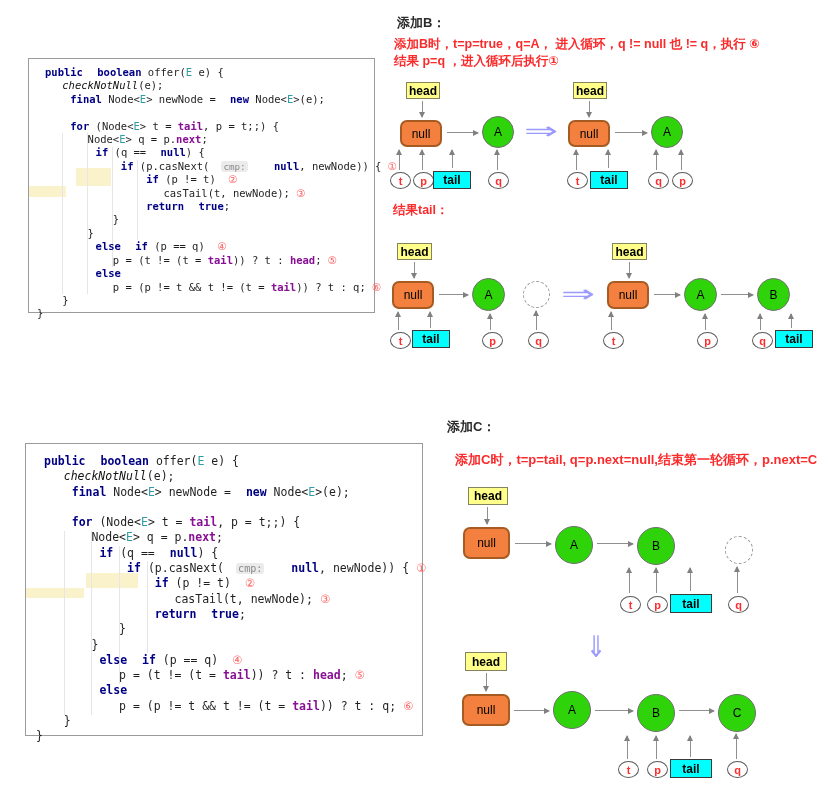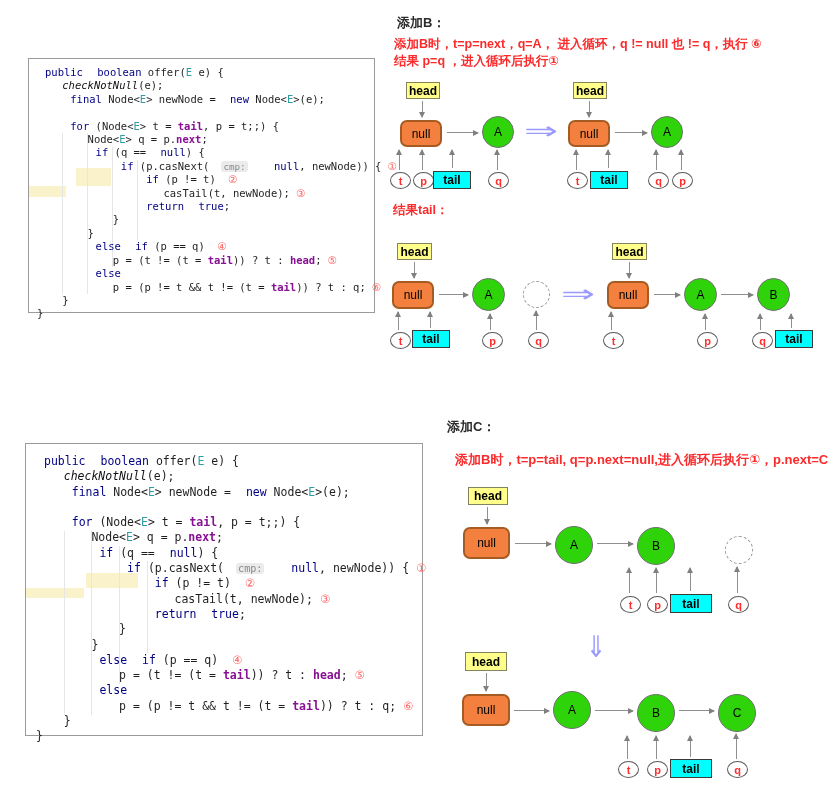--- a/index.html
+++ b/index.html
@@ -10,21 +10,21 @@
   .code-box{position:absolute;background:#FFFFFF;border:1.5px solid #9B9B9B;box-sizing:border-box;}
   #code-top{left:28px;top:58px;width:347px;height:255px;}
   #code-bottom{left:25px;top:443px;width:398px;height:293px;}
   .code-lines{position:absolute;left:0;top:0;right:0;bottom:0;}
   #code-top .code-lines{padding:7px 0 0 8px;}
   #code-bottom .code-lines{padding:10px 0 0 10px;}
   .cl{white-space:pre;}
   #code-top .cl{font:10.5px/13.4px "DejaVu Sans Mono","Liberation Mono",monospace;}
   #code-bottom .cl{font:11.5px/15.3px "DejaVu Sans Mono","Liberation Mono",monospace;}
   .c-p{color:#1F1F1F;}
-  .c-k{color:#000085;font-weight:400;padding-left:8px;}
+  .c-k{color:#000085;font-weight:700;padding-left:8px;}
   .c-f{color:#871094;font-weight:700;}
   .c-t{color:#2E9BA6;}
   .c-m{color:#111;font-style:italic;}
   .c-h{background:#EBEBEB;color:#8A8A8A;border-radius:3px;padding:0 2px;margin:0 12px;font-size:0.88em;}
   .c-r{color:#FF6161;font-family:"DejaVu Sans",sans-serif;}
   .hl{position:absolute;background:#FAF2CB;}
   .guide{position:absolute;width:1px;background:#E6E6E6;}
 
   
   .sec-title{position:absolute;font-size:13px;font-weight:700;color:#2B2B2B;}
@@ -112,26 +112,26 @@
         <div class="cl"><span class="c-p">        </span><span class="c-k">else</span><span class="c-p"> </span><span class="c-k">if</span><span class="c-p"> (p == q)  </span><span class="c-r">④</span></div>
         <div class="cl"><span class="c-p">            p = (t != (t = </span><span class="c-f">tail</span><span class="c-p">)) ? t : </span><span class="c-f">head</span><span class="c-p">; </span><span class="c-r">⑤</span></div>
         <div class="cl"><span class="c-p">        </span><span class="c-k">else</span></div>
         <div class="cl"><span class="c-p">            p = (p != t &amp;&amp; t != (t = </span><span class="c-f">tail</span><span class="c-p">)) ? t : q; </span><span class="c-r">⑥</span></div>
         <div class="cl"><span class="c-p">    }</span></div>
         <div class="cl"><span class="c-p">}</span></div>
       </div>
   </section>
 
   <div class="sec-title" style="left:397px;top:14px;">添加B：</div>
-  <div class="red-note" style="left:394px;top:36px;">添加B时，t=p=next，q=A， 进入循环，q != null 也 != q，执行 ⑥</div>
+  <div class="red-note" style="left:394px;top:36px;">添加B时，t=p=true，q=A， 进入循环，q != null 也 != q，执行 ⑥</div>
   <div class="red-note" style="left:394px;top:53px;">结果 p=q ，进入循环后执行①</div>
   <div class="red-note" style="left:393px;top:202px;">结果tail：</div>
 
   <div class="sec-title" style="left:447px;top:418px;text-align:center;">添加C：</div>
-  <div class="red-note big" style="left:455px;top:451px;">添加B时，t=p=tail, q=p.next=null,进入循环后执行①，p.next=C</div>
+  <div class="red-note big" style="left:455px;top:451px;">添加C时，t=p=tail, q=p.next=null,结束第一轮循环，p.next=C</div>
 
   <div id="diagram-layer">
       <div class="dg head" style="left: 406px; top: 82px; width: 34px; height: 17px;">head</div>
       <div class="dg ad" style="left: 422px; top: 101px; height: 16px;"></div>
       <div class="dg nullbox" style="left: 400px; top: 120px; width: 42px; height: 27px;">null</div>
       <div class="dg ah" style="left: 447px; top: 132px; width: 31px;"></div>
       <div class="dg node" style="left: 482px; top: 116px; width: 32px; height: 32px;">A</div>
       <div class="dg au" style="left: 399px; top: 150px; height: 20px;"></div>
       <div class="dg au" style="left: 422px; top: 150px; height: 20px;"></div>
       <div class="dg au" style="left: 452px; top: 150px; height: 18px;"></div>

